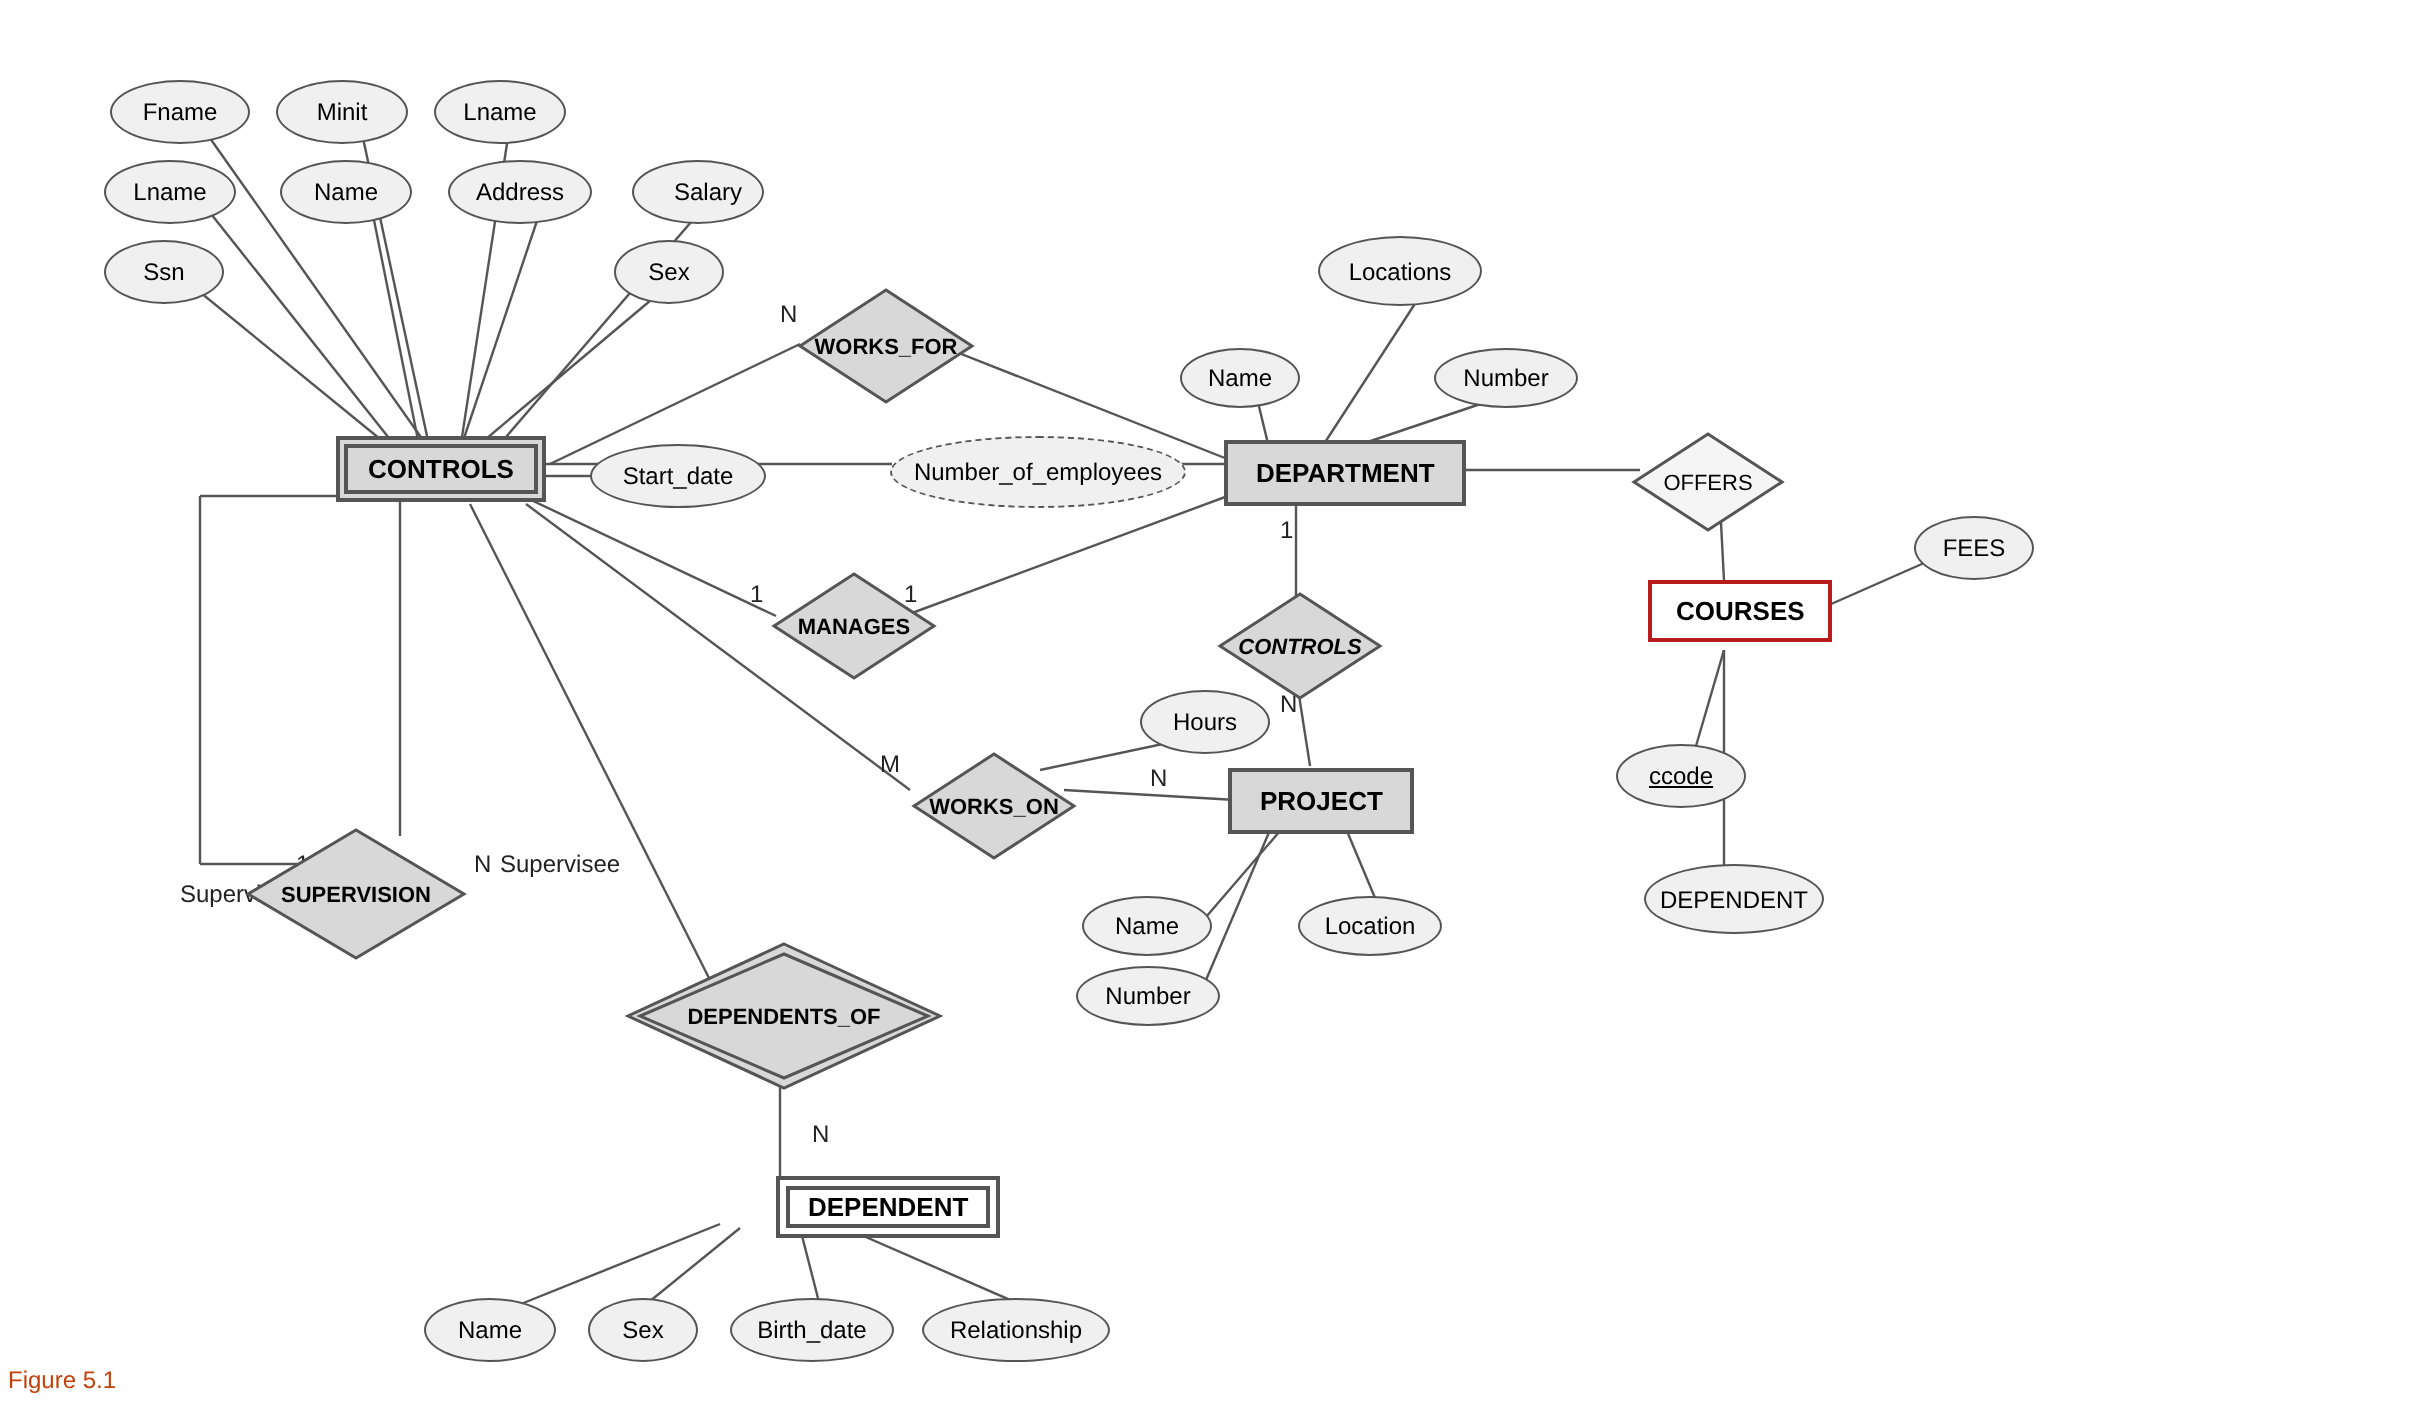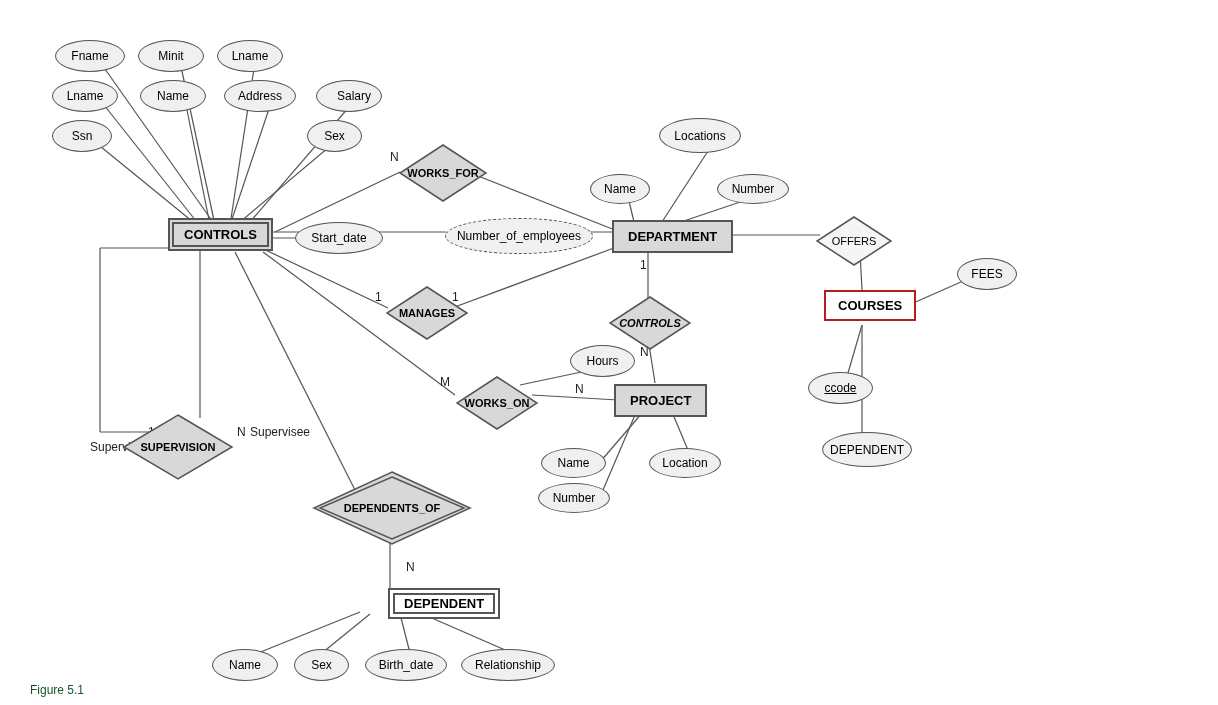--- a/index.html
+++ b/index.html
@@ -333,16 +333,16 @@
   </div>
 
   <div class="node ellipse" style="left:808px; top:372px; width:65px; height:32px;">
     <span style="text-decoration:underline;">ccode</span>
   </div>
 
   <div class="node ellipse" style="left:822px; top:432px; width:90px; height:35px;">
     <span>DEPENDENT</span>
   </div>
 
-  <div style="position:absolute; left:30px; bottom:8px; font-size:12px; color:#14532d;">
+  <div style="position:absolute; left:4px; bottom:8px; font-size:12px; color:#c2410c;">
     <span>Figure 5.1</span>
   </div>
 </div>
 
 </body></html>

